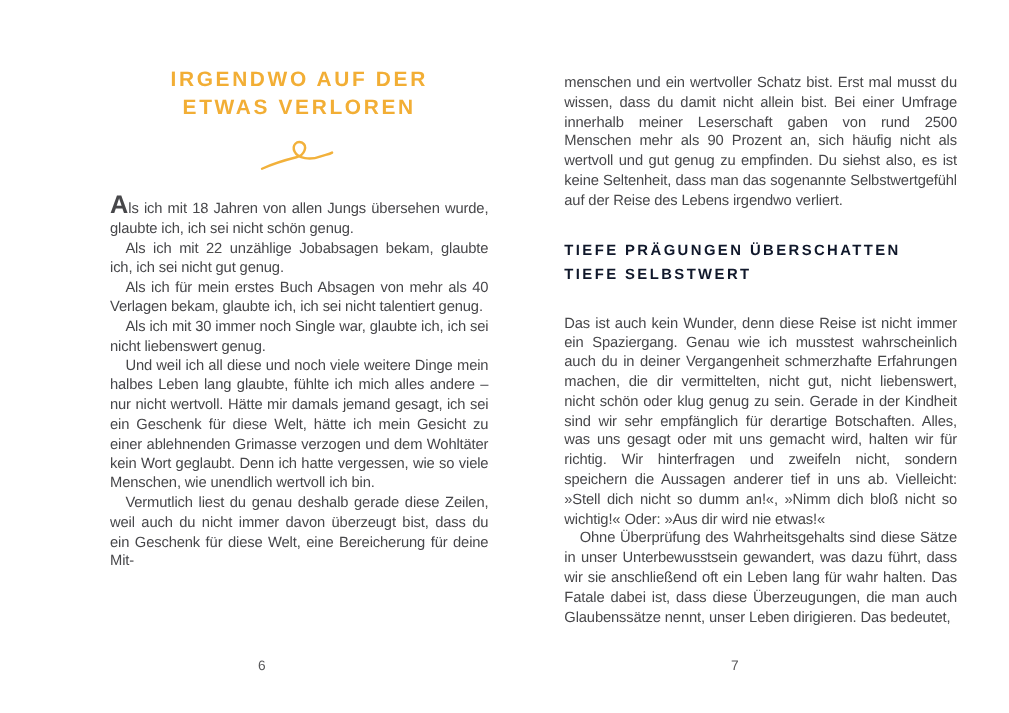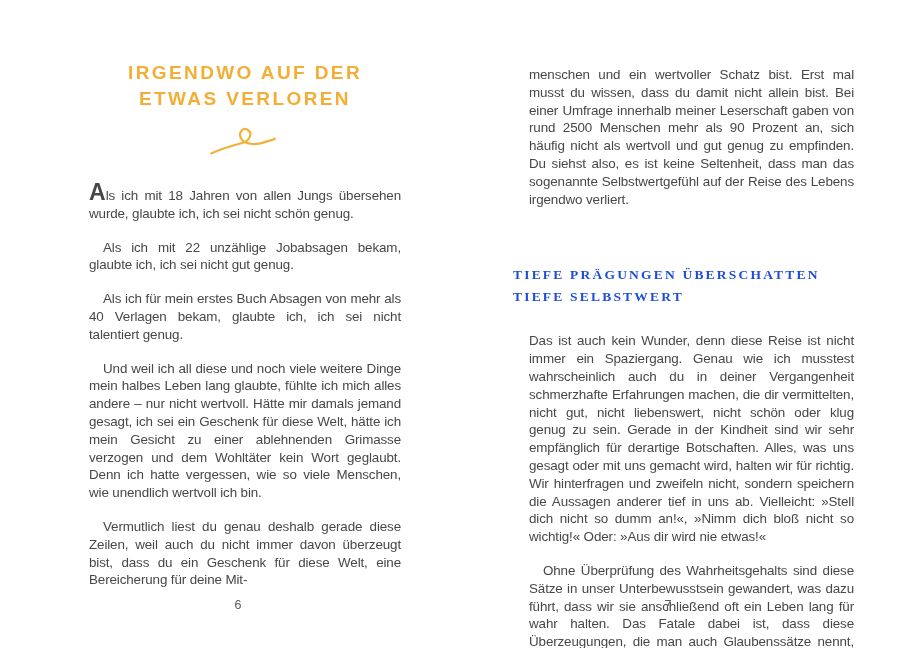--- a/index.html
+++ b/index.html
@@ -12,21 +12,21 @@
     position: relative;
     width: 917px;
     height: 648px;
     background: #ffffff;
     overflow: hidden;
   }
   .page {
     position: absolute;
     top: 0;
   }
-  .page-left  { left: 73px;  width: 344px; }
+  .page-left  { left: 100px;  width: 344px; }
   .page-right { left: 513px; width: 357px; }
 
   .chapter-title {
     margin: 60px 0 0 0;
     text-align: center;
     color: #F2AE35;
     font-size: 19px;
     font-weight: 700;
     line-height: 26px;
     letter-spacing: 2.4px;
@@ -42,36 +42,35 @@
   .body-text {
     font-size: 13.4px;
     line-height: 17.8px;
     letter-spacing: -0.12px;
     color: #47474A;
     text-align: justify;
   }
   .body-left-start { margin-top: 10px; }
   .body-right-start { margin-top: 66px; }
 
-  .para { margin: 16px; }
+  .para { margin: 0; }
   .para.indent { text-indent: 14px; }
   .first-para::first-letter {
     font-size: 23px;
     font-weight: 700;
     letter-spacing: 0;
   }
 
   .section-heading {
-    margin: 56px 0 0 0;
-    color: #1d4ed8;
+    margin: 26px 0 0 0;
+    color: #0f172a;
     font-size: 13.5px;
     font-weight: 600;
     line-height: 22px;
     letter-spacing: 2.2px;
-    font-family: Liberation Serif, serif;
   }
   .heading-line { display: block; white-space: nowrap; }
 
   .body-after-heading { margin-top: 24px; }
 
   .folio {
     position: absolute;
     top: 598px;
     transform: translateX(-50%);
     font-size: 12.5px;
@@ -96,20 +95,21 @@
     <div class="ornament">
       <svg class="squiggle" width="78" height="42" viewBox="0 0 120 60" fill="none" xmlns="http://www.w3.org/2000/svg">
         <path d="M8 46 C 28 37, 44 33, 56 30 C 68 27, 72 14, 64 9.5 C 57 6, 49.5 13, 53.5 22 C 58 32, 76 34, 89 29 C 96 26.5, 102 26, 106 23.5" stroke="#F2B13B" stroke-width="3.4" stroke-linecap="round" fill="none"></path>
       </svg>
     </div>
 
     <div class="body-text body-left-start">
       <p class="para first-para">Als ich mit 18 Jahren von allen Jungs übersehen wurde, glaubte ich, ich sei nicht schön genug.</p>
       <p class="para indent">Als ich mit 22 unzählige Jobabsagen bekam, glaubte ich, ich sei nicht gut genug.</p>
       <p class="para indent">Als ich für mein erstes Buch Absagen von mehr als 40 Verlagen bekam, glaubte ich, ich sei nicht talentiert genug.</p>
+      <p class="para indent">Als ich mit 30 immer noch Single war, glaubte ich, ich sei nicht liebenswert genug.</p>
       <p class="para indent">Und weil ich all diese und noch viele weitere Dinge mein halbes Leben lang glaubte, fühlte ich mich alles andere – nur nicht wertvoll. Hätte mir damals jemand gesagt, ich sei ein Geschenk für diese Welt, hätte ich mein Gesicht zu einer ablehnenden Grimasse verzogen und dem Wohltäter kein Wort geglaubt. Denn ich hatte vergessen, wie so viele Menschen, wie unendlich wertvoll ich bin.</p>
       <p class="para indent">Vermutlich liest du genau deshalb gerade diese Zeilen, weil auch du nicht immer davon überzeugt bist, dass du ein Geschenk für diese Welt, eine Bereicherung für deine Mit-</p>
     </div>
   </div>
 
   <div class="page page-right">
     <div class="body-text body-right-start">
       <p class="para">menschen und ein wertvoller Schatz bist. Erst mal musst du wissen, dass du damit nicht allein bist. Bei einer Umfrage innerhalb meiner Leserschaft gaben von rund 2500 Menschen mehr als 90 Prozent an, sich häufig nicht als wertvoll und gut genug zu empfinden. Du siehst also, es ist keine Seltenheit, dass man das sogenannte Selbstwertgefühl auf der Reise des Lebens irgendwo verliert.</p>
     </div>
 

